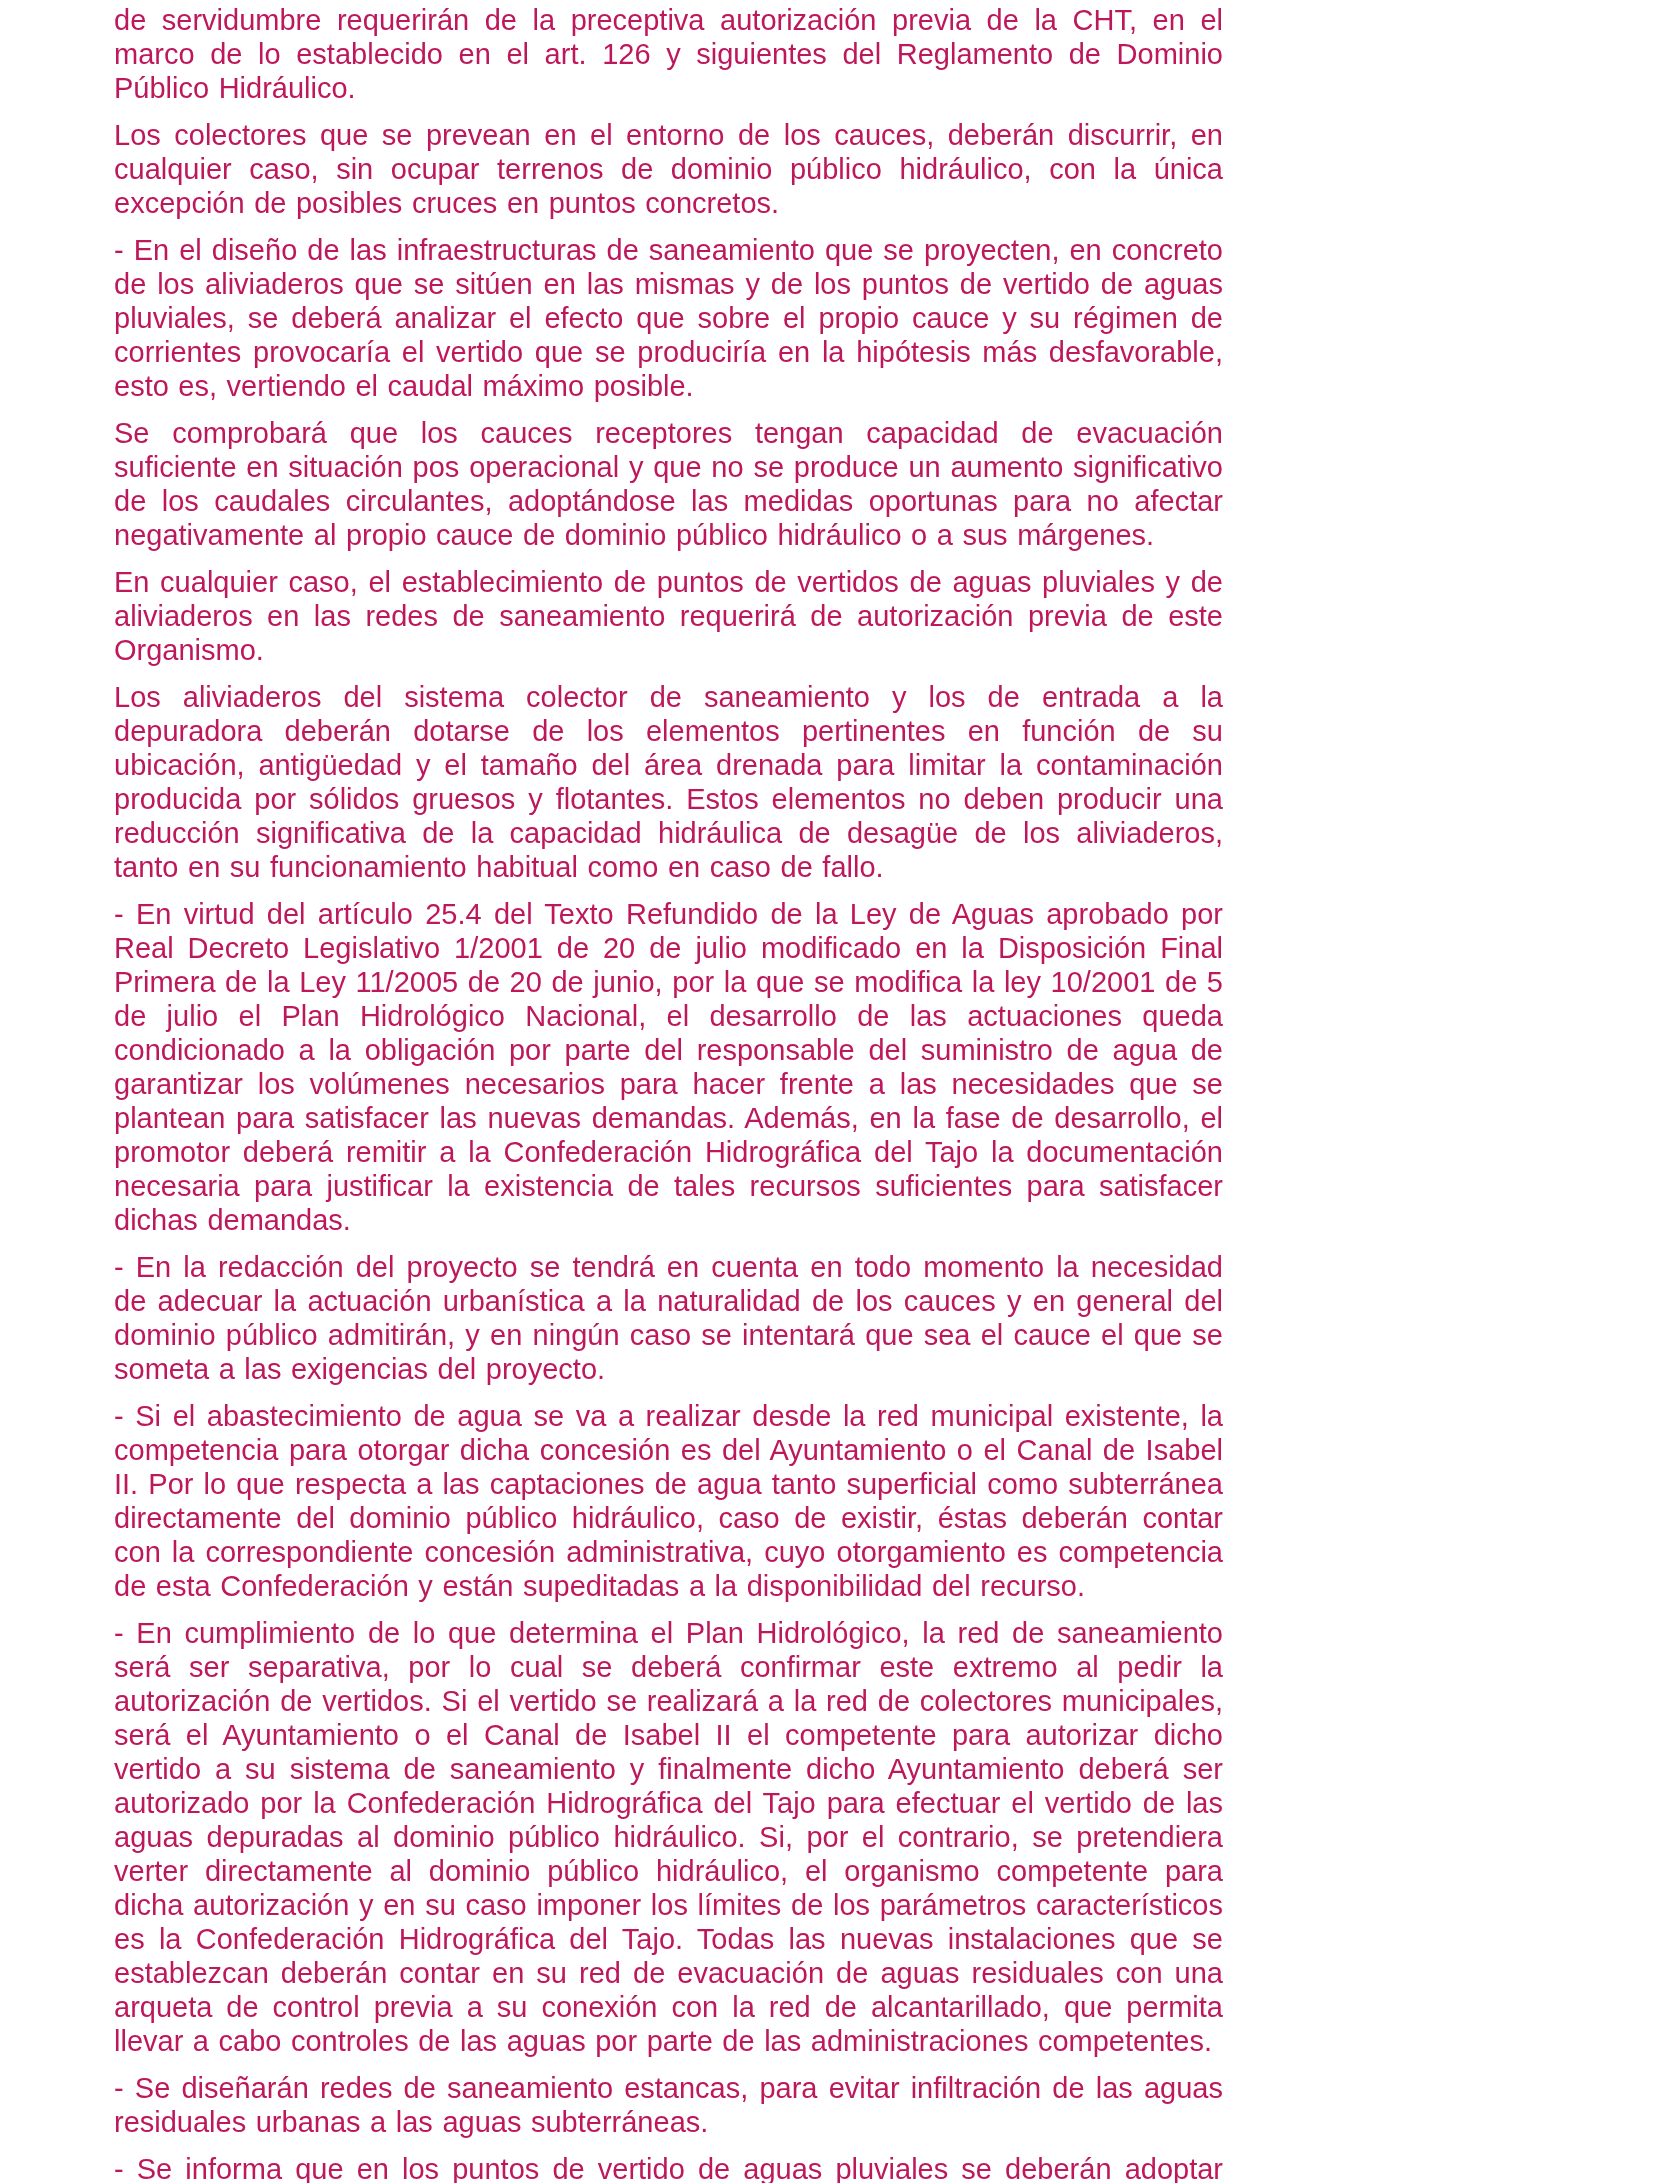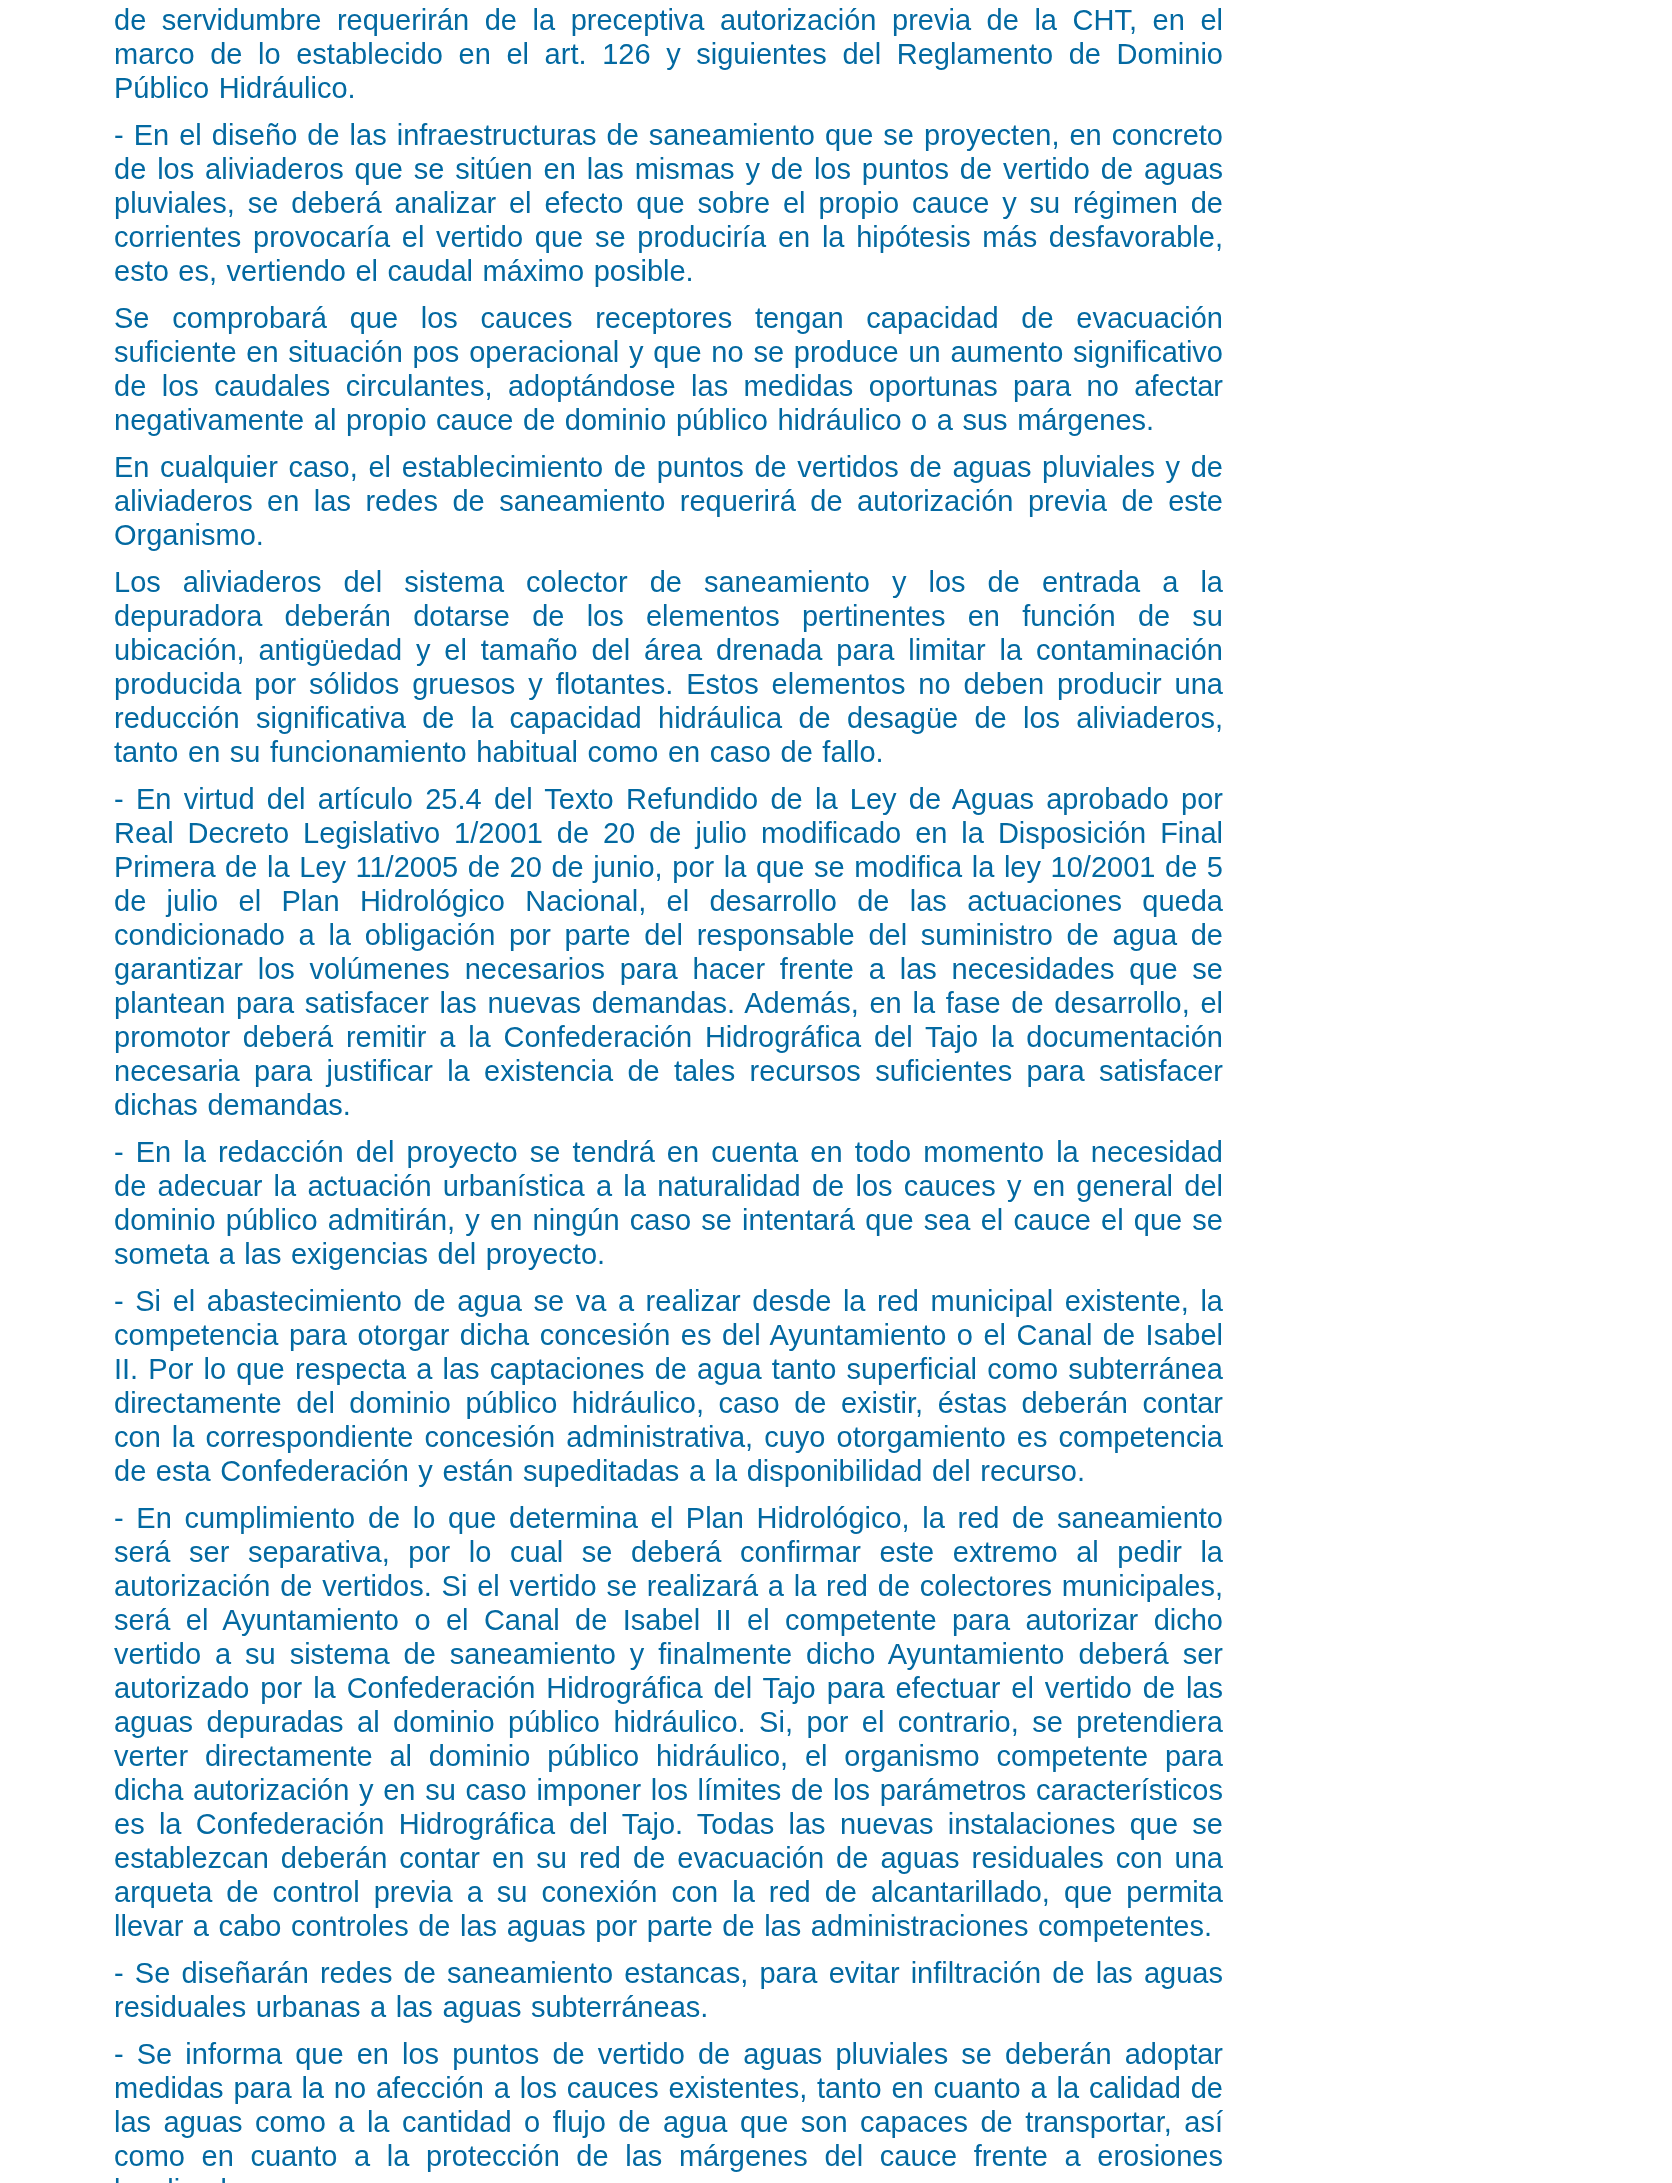--- a/index.html
+++ b/index.html
@@ -10,36 +10,37 @@
     .page {
       width: 1336px;
       height: 2183px;
       box-sizing: border-box;
       background: #ffffff;
       padding: 3px 113px 0 114px;
       overflow: hidden;
       font-family: "Liberation Sans", "DejaVu Sans", sans-serif;
       font-size: 29px;
       line-height: 34px;
-      color: #0369a1;
+      color: #be185d;
     }
     .para {
       margin: 0 0 13px 0;
       text-align: justify;
       text-justify: inter-word;
       word-spacing: 1.5px;
       hyphens: none;
     }
   </style>
 </head>
 <body>
 
 <div class="page">
   <div id="paragraphs">
       <p class="para">de servidumbre requerirán de la preceptiva autorización previa de la CHT, en el marco de lo establecido en el art. 126 y siguientes del Reglamento de Dominio Público Hidráulico.</p>
+      <p class="para">Los colectores que se prevean en el entorno de los cauces, deberán discurrir, en cualquier caso, sin ocupar terrenos de dominio público hidráulico, con la única excepción de posibles cruces en puntos concretos.</p>
       <p class="para">- En el diseño de las infraestructuras de saneamiento que se proyecten, en concreto de los aliviaderos que se sitúen en las mismas y de los puntos de vertido de aguas pluviales, se deberá analizar el efecto que sobre el propio cauce y su régimen de corrientes provocaría el vertido que se produciría en la hipótesis más desfavorable, esto es, vertiendo el caudal máximo posible.</p>
       <p class="para">Se comprobará que los cauces receptores tengan capacidad de evacuación suficiente en situación pos operacional y que no se produce un aumento significativo de los caudales circulantes, adoptándose las medidas oportunas para no afectar negativamente al propio cauce de dominio público hidráulico o a sus márgenes.</p>
       <p class="para">En cualquier caso, el establecimiento de puntos de vertidos de aguas pluviales y de aliviaderos en las redes de saneamiento requerirá de autorización previa de este Organismo.</p>
       <p class="para">Los aliviaderos del sistema colector de saneamiento y los de entrada a la depuradora deberán dotarse de los elementos pertinentes en función de su ubicación, antigüedad y el tamaño del área drenada para limitar la contaminación producida por sólidos gruesos y flotantes. Estos elementos no deben producir una reducción significativa de la capacidad hidráulica de desagüe de los aliviaderos, tanto en su funcionamiento habitual como en caso de fallo.</p>
       <p class="para">- En virtud del artículo 25.4 del Texto Refundido de la Ley de Aguas aprobado por Real Decreto Legislativo 1/2001 de 20 de julio modificado en la Disposición Final Primera de la Ley 11/2005 de 20 de junio, por la que se modifica la ley 10/2001 de 5 de julio el Plan Hidrológico Nacional, el desarrollo de las actuaciones queda condicionado a la obligación por parte del responsable del suministro de agua de garantizar los volúmenes necesarios para hacer frente a las necesidades que se plantean para satisfacer las nuevas demandas. Además, en la fase de desarrollo, el promotor deberá remitir a la Confederación Hidrográfica del Tajo la documentación necesaria para justificar la existencia de tales recursos suficientes para satisfacer dichas demandas.</p>
       <p class="para">- En la redacción del proyecto se tendrá en cuenta en todo momento la necesidad de adecuar la actuación urbanística a la naturalidad de los cauces y en general del dominio público admitirán, y en ningún caso se intentará que sea el cauce el que se someta a las exigencias del proyecto.</p>
       <p class="para">- Si el abastecimiento de agua se va a realizar desde la red municipal existente, la competencia para otorgar dicha concesión es del Ayuntamiento o el Canal de Isabel II. Por lo que respecta a las captaciones de agua tanto superficial como subterránea directamente del dominio público hidráulico, caso de existir, éstas deberán contar con la correspondiente concesión administrativa, cuyo otorgamiento es competencia de esta Confederación y están supeditadas a la disponibilidad del recurso.</p>
       <p class="para">- En cumplimiento de lo que determina el Plan Hidrológico, la red de saneamiento será ser separativa, por lo cual se deberá confirmar este extremo al pedir la autorización de vertidos. Si el vertido se realizará a la red de colectores municipales, será el Ayuntamiento o el Canal de Isabel II el competente para autorizar dicho vertido a su sistema de saneamiento y finalmente dicho Ayuntamiento deberá ser autorizado por la Confederación Hidrográfica del Tajo para efectuar el vertido de las aguas depuradas al dominio público hidráulico. Si, por el contrario, se pretendiera verter directamente al dominio público hidráulico, el organismo competente para dicha autorización y en su caso imponer los límites de los parámetros característicos es la Confederación Hidrográfica del Tajo. Todas las nuevas instalaciones que se establezcan deberán contar en su red de evacuación de aguas residuales con una arqueta de control previa a su conexión con la red de alcantarillado, que permita llevar a cabo controles de las aguas por parte de las administraciones competentes.</p>
       <p class="para">- Se diseñarán redes de saneamiento estancas, para evitar infiltración de las aguas residuales urbanas a las aguas subterráneas.</p>
       <p class="para">- Se informa que en los puntos de vertido de aguas pluviales se deberán adoptar medidas para la no afección a los cauces existentes, tanto en cuanto a la calidad de las aguas como a la cantidad o flujo de agua que son capaces de transportar, así como en cuanto a la protección de las márgenes del cauce frente a erosiones localizadas.</p>

